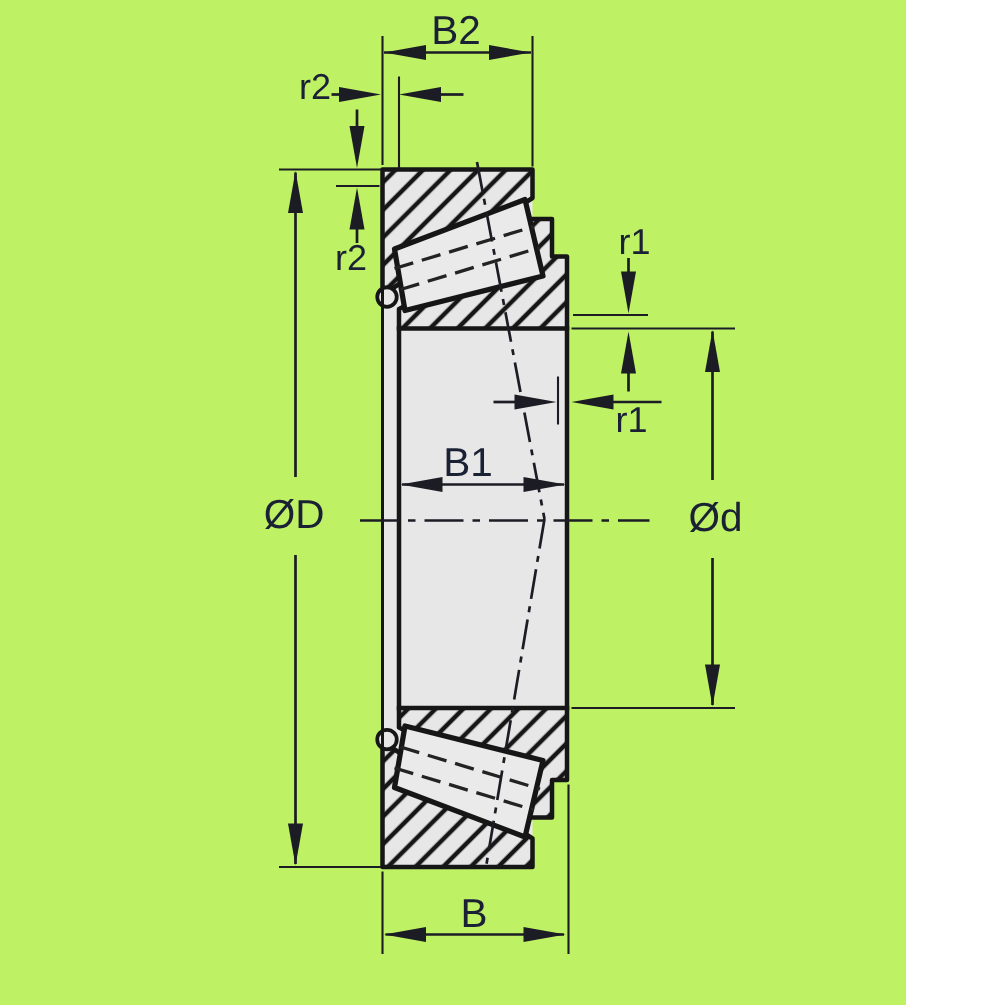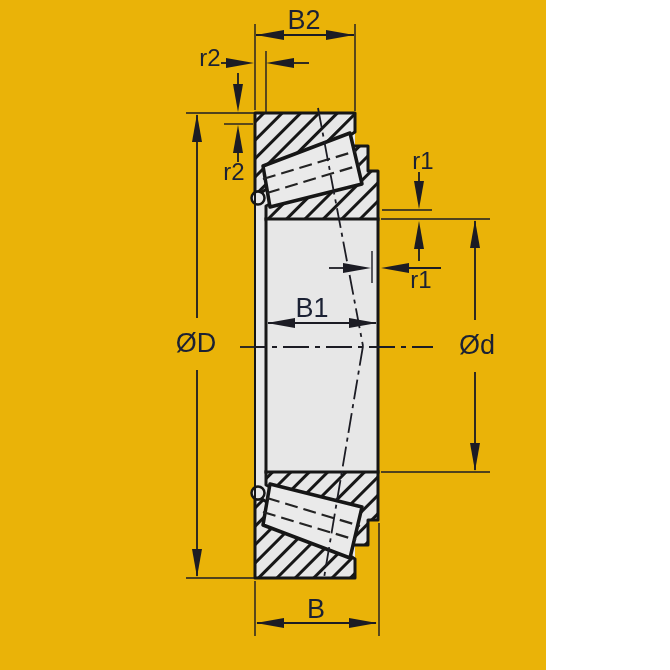--- a/index.html
+++ b/index.html
@@ -1,16 +1,16 @@
 <!DOCTYPE html>
 <html><head>
 <meta charset="utf-8">
 <style>
   html,body{margin:0;padding:0;background:#ffffff;}
-  .stage{position:relative;width:546px;height:670px;background:#eab308;overflow:hidden;
+  .stage{position:relative;width:604px;height:670px;background:#bef264;overflow:hidden;
          font-family:"Liberation Sans", sans-serif;}
   svg{display:block;}
   .outline{stroke:#161616;stroke-linejoin:round;stroke-linecap:round;fill:#e7e7e7;}
   .hatched{stroke:#161616;stroke-width:3;stroke-linejoin:round;}
   .dim{stroke:#1c1c24;stroke-width:1.8;fill:none;stroke-linecap:butt;}
   .ext{stroke:#1c1c24;stroke-width:1.4;fill:none;}
   .arrow{fill:#1c1c24;stroke:none;}
   .cline{stroke:#1c1c24;stroke-width:1.8;fill:none;}
   .rdash{stroke:#232323;stroke-width:2.2;fill:none;}
   text.dimlabel{fill:#1b2134;font-family:"Liberation Sans", sans-serif;}

